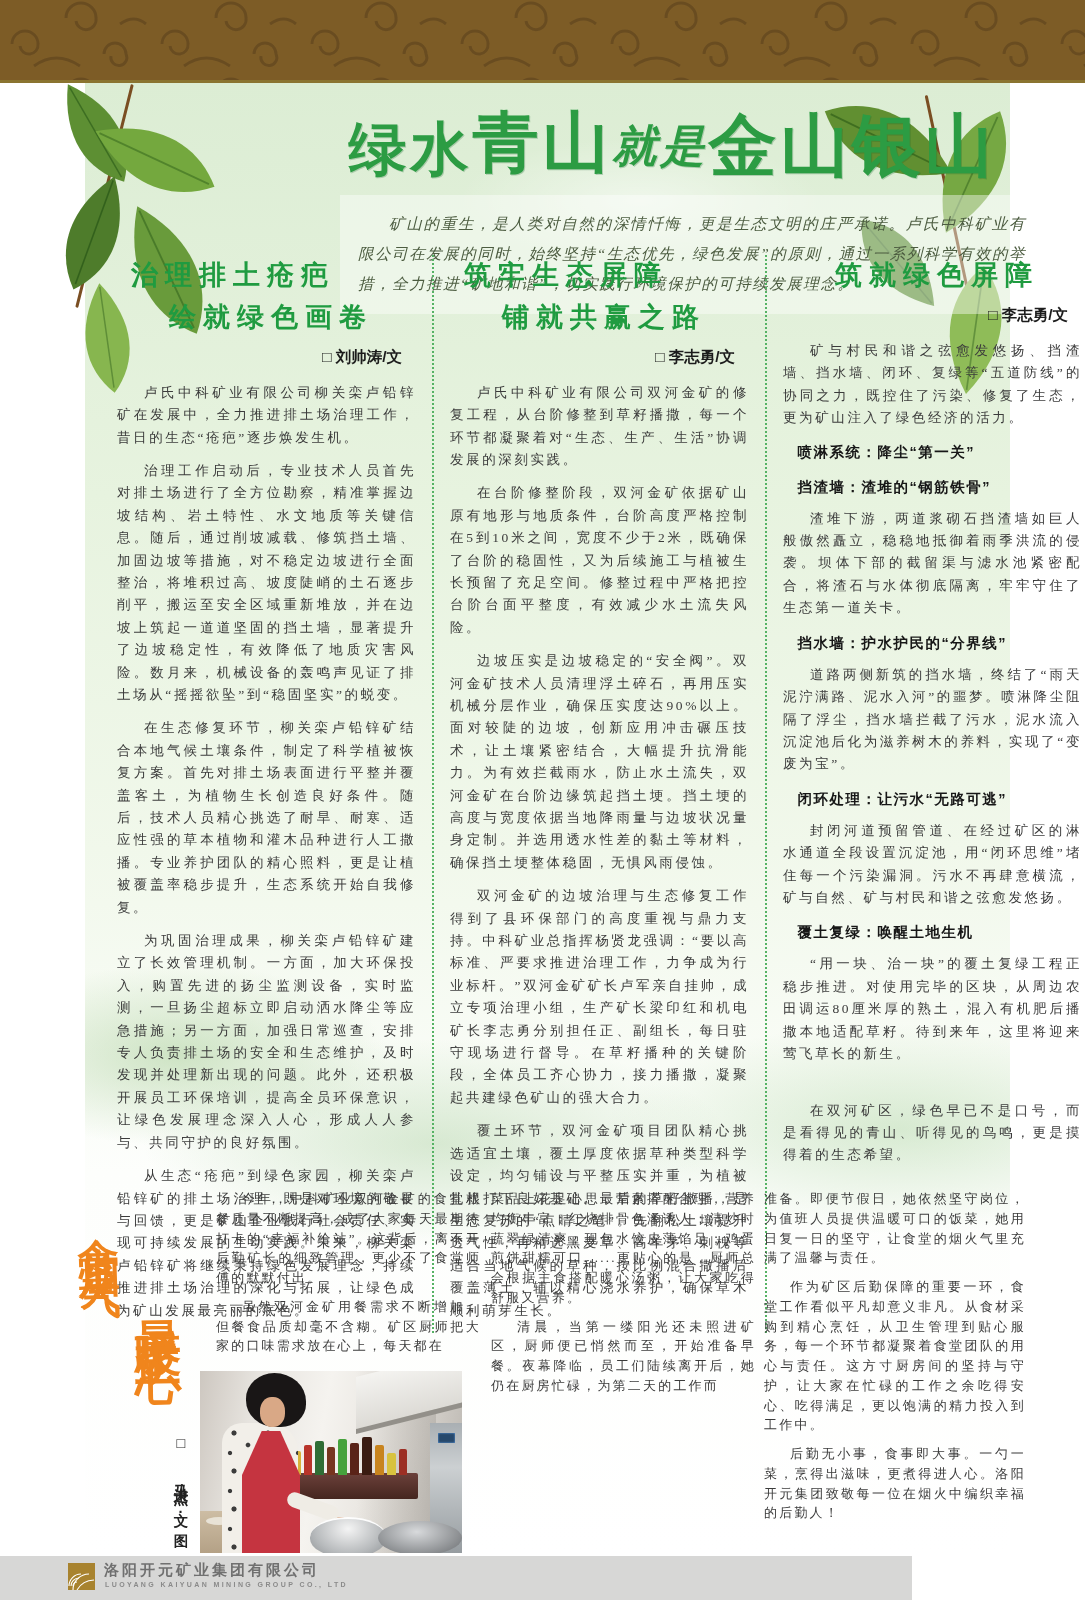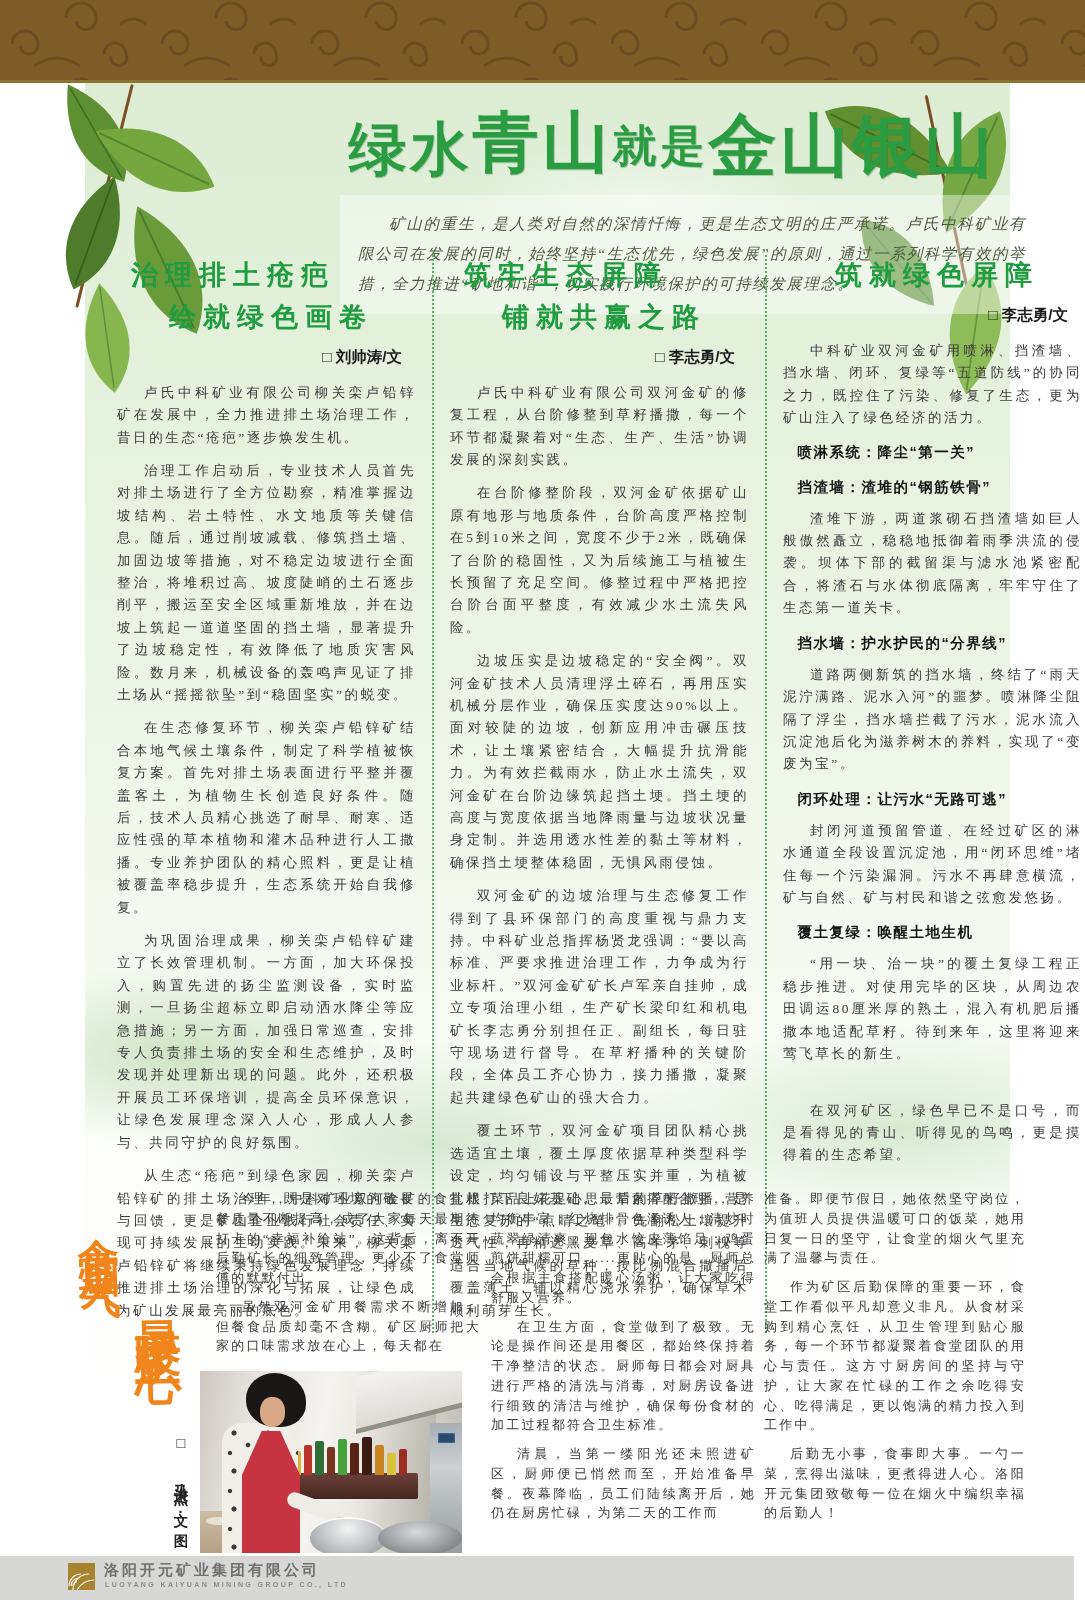--- a/index.html
+++ b/index.html
@@ -23,21 +23,21 @@
   
   .leaf{position:absolute;pointer-events:none;}
   .twig{position:absolute;background:#7a4e22;border-radius:2px;}
 
   
   .big-title{position:absolute;left:250px;top:18px;width:675px;text-align:center;
      color:#2c9c43;font-weight:bold;letter-spacing:4px;white-space:nowrap;
      text-shadow:1px 1px 0 rgba(20,100,40,.25);}
   .big-title .s1{font-size:58px;}
   .big-title .s2{font-size:66px;position:relative;top:-4px;}
-  .big-title .s3{font-size:44px;position:relative;top:-8px;}
+  .big-title .s3{font-size:44px;position:relative;top:-8px;font-style:italic;}
   .big-title .s4{font-size:68px;}
 
   
   .intro{position:absolute;left:255px;top:112px;width:668px;padding:14px 18px;
      background:rgba(255,255,255,.42);
      font-family:"Liberation Serif",serif;font-style:italic;
      font-size:15.5px;line-height:1.95;letter-spacing:1.5px;color:#4c5c40;
      text-align:justify;text-indent:2em;}
 
   
@@ -104,21 +104,21 @@
   .ph-arm{left:86px;top:128px;width:54px;height:15px;background:#efece5;border-radius:8px;transform:rotate(20deg);}
   .ph-hand{left:134px;top:146px;width:13px;height:10px;background:#d9a886;border-radius:50%;}
   .ph-counter{left:0;top:140px;width:44px;height:42px;background:linear-gradient(#cdbda4,#b4a186);}
   .ph-plate{left:6px;top:146px;width:26px;height:8px;background:#e8e2d6;border-radius:50%;}
   .ph-bowl{left:110px;top:146px;width:76px;height:38px;border-radius:50% 50% 46% 46%;
      background:radial-gradient(ellipse at 50% 26%,#f4f4f4,#b7babc 62%,#8c9093);border-top:2px solid #fdfdfd;}
   .ph-wok{left:178px;top:150px;width:84px;height:34px;border-radius:50%;
      background:radial-gradient(ellipse at 46% 32%,#d8dadc,#808386 78%);}
 
   
-  .footer{position:absolute;left:0;top:1556px;width:1074px;height:44px;background:#d7d7d6;}
+  .footer{position:absolute;left:0;top:1556px;width:912px;height:44px;background:#d7d7d6;}
   .logo{position:absolute;left:68px;top:7px;width:27px;height:27px;}
   .f-cn{position:absolute;left:104px;top:5px;font-size:15px;font-weight:bold;color:#707070;letter-spacing:3px;}
   .f-en{position:absolute;left:105px;top:25px;font-size:7px;color:#8a8a8a;letter-spacing:2.4px;font-weight:bold;}
 </style>
 </head>
 <body>
 
 <div class="band">
   <svg width="1085" height="80">
     <defs>
@@ -223,21 +223,21 @@
         </div>
     </article>
 
     <article class="acol">
       <h2 class="atitle">
         <span class="t2">筑就绿色屏障</span>
       </h2>
       <div class="byline">□ 李志勇/文</div>
       <div class="abody">
 
-      <p class="para t-p">中科矿业双河金矿用喷淋、挡渣墙、挡水墙、闭环、复绿等“五道防线”的协同之力，既控住了污染、修复了生态，更为矿山注入了绿色经济的活力。</p>
+      <p class="para t-p">矿与村民和谐之弦愈发悠扬、挡渣墙、挡水墙、闭环、复绿等“五道防线”的协同之力，既控住了污染、修复了生态，更为矿山注入了绿色经济的活力。</p>
           <p class="para t-h">喷淋系统：降尘“第一关”</p>
           <p class="para t-h">挡渣墙：渣堆的“钢筋铁骨”</p>
           <p class="para t-p">渣堆下游，两道浆砌石挡渣墙如巨人般傲然矗立，稳稳地抵御着雨季洪流的侵袭。坝体下部的截留渠与滤水池紧密配合，将渣石与水体彻底隔离，牢牢守住了生态第一道关卡。</p>
           <p class="para t-h">挡水墙：护水护民的“分界线”</p>
           <p class="para t-p">道路两侧新筑的挡水墙，终结了“雨天泥泞满路、泥水入河”的噩梦。喷淋降尘阻隔了浮尘，挡水墙拦截了污水，泥水流入沉淀池后化为滋养树木的养料，实现了“变废为宝”。</p>
           <p class="para t-h">闭环处理：让污水“无路可逃”</p>
           <p class="para t-p">封闭河道预留管道、在经过矿区的淋水通道全段设置沉淀池，用“闭环思维”堵住每一个污染漏洞。污水不再肆意横流，矿与自然、矿与村民和谐之弦愈发悠扬。</p>
           <p class="para t-h">覆土复绿：唤醒土地生机</p>
           <p class="para t-p">“用一块、治一块”的覆土复绿工程正稳步推进。对使用完毕的区块，从周边农田调运80厘米厚的熟土，混入有机肥后播撒本地适配草籽。待到来年，这里将迎来莺飞草长的新生。</p>
           <p class="para t-last">在双河矿区，绿色早已不是口号，而是看得见的青山、听得见的鸟鸣，更是摸得着的生态希望。</p>
@@ -285,21 +285,20 @@
       <div class="cbody">
 
       <p class="para t-p">今年，中科矿业双河金矿的食堂就餐质量不断提高，成了大家每天最期待打卡的“幸福补给站”。这背后，离不开后勤矿长的细致管理，更少不了食堂师傅的默默付出。</p>
           <p class="para t-p">虽然双河金矿用餐需求不断增加，但餐食品质却毫不含糊。矿区厨师把大家的口味需求放在心上，每天都在</p>
         </div>
     </div>
     <div class="ccol ccolB">
       <div class="cbody">
 
       <p class="para t-cont">菜品上花足心思，荤素搭配合理，营养均衡丰富：红烧排骨色泽诱人；清炒时蔬翠绿清爽；现包水饺皮薄馅足；鸡蛋煎饼甜糯可口......更贴心的是，厨师总会根据主食搭配暖心汤粥，让大家吃得舒服又营养。</p>
-          <p class="para t-p">在卫生方面，食堂做到了极致。无论是操作间还是用餐区，都始终保持着干净整洁的状态。厨师每日都会对厨具进行严格的清洗与消毒，对厨房设备进行细致的清洁与维护，确保每份食材的加工过程都符合卫生标准。</p>
           <p class="para t-p">清晨，当第一缕阳光还未照进矿区，厨师便已悄然而至，开始准备早餐。夜幕降临，员工们陆续离开后，她仍在厨房忙碌，为第二天的工作而</p>
         </div>
     </div>
     <div class="ccol ccolC">
       <div class="cbody">
 
       <p class="para t-cont">准备。即便节假日，她依然坚守岗位，为值班人员提供温暖可口的饭菜，她用日复一日的坚守，让食堂的烟火气里充满了温馨与责任。</p>
           <p class="para t-p">作为矿区后勤保障的重要一环，食堂工作看似平凡却意义非凡。从食材采购到精心烹饪，从卫生管理到贴心服务，每一个环节都凝聚着食堂团队的用心与责任。这方寸厨房间的坚持与守护，让大家在忙碌的工作之余吃得安心、吃得满足，更以饱满的精力投入到工作中。</p>
           <p class="para t-p">后勤无小事，食事即大事。一勺一菜，烹得出滋味，更煮得进人心。洛阳开元集团致敬每一位在烟火中编织幸福的后勤人！</p>
         </div>

